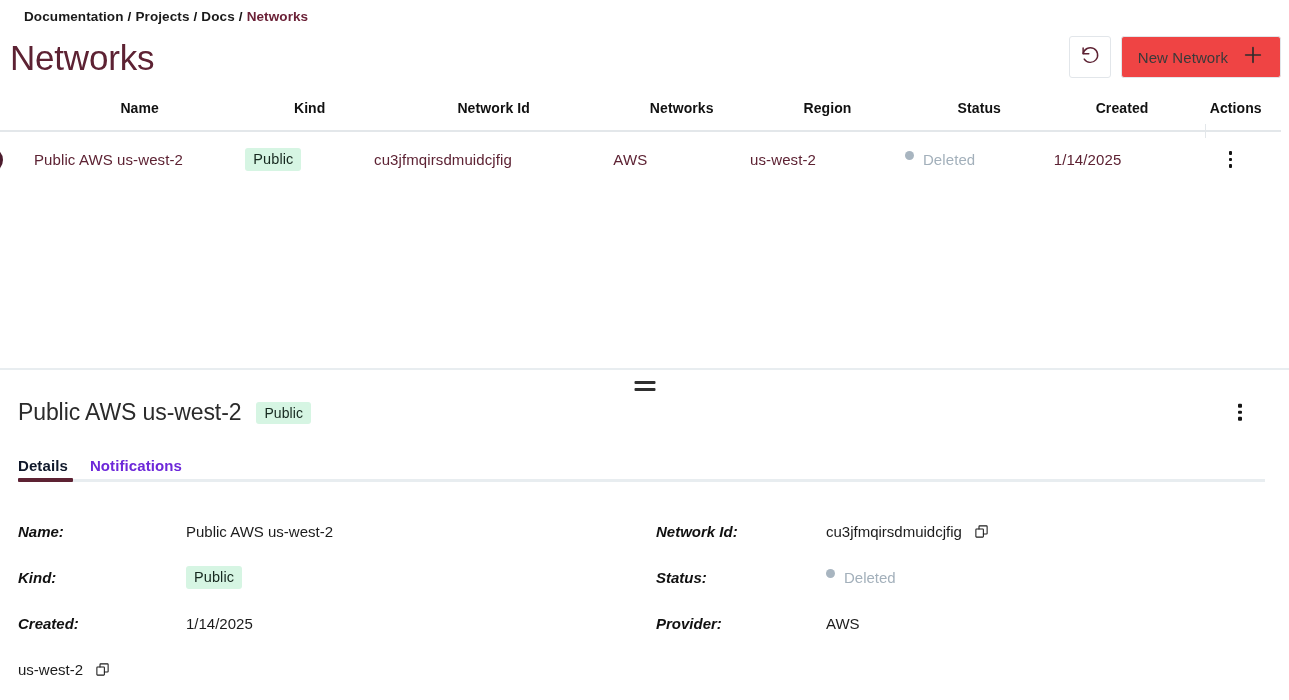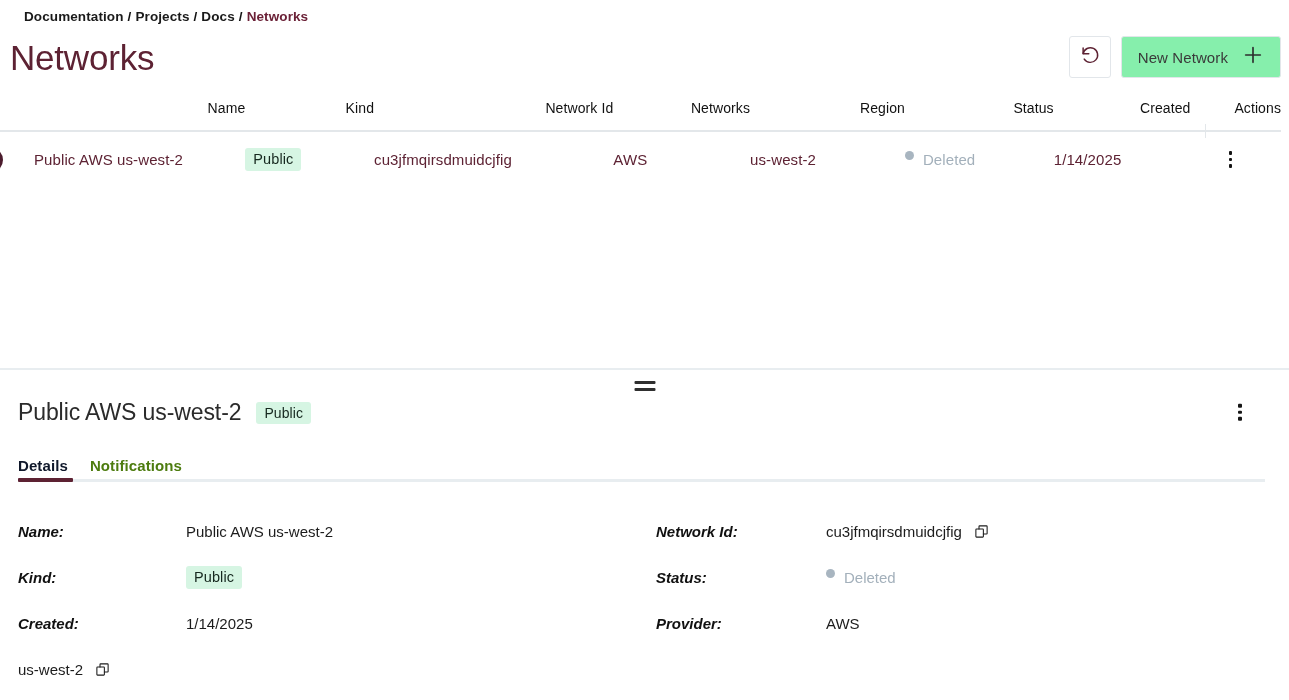--- a/index.html
+++ b/index.html
@@ -46,41 +46,41 @@
     width: 42px; height: 42px;
     border: 1px solid #e2e6ea;
     background: #ffffff;
     border-radius: 3px;
     display: flex; align-items: center; justify-content: center;
     cursor: pointer;
   }
   .btn-new {
     height: 42px;
     border: 1px solid #e2e6ea;
-    background: #86efac;
+    background: #ef4444;
     border-radius: 3px;
     display: flex; align-items: center; gap: 14px;
     padding: 0 16px;
     cursor: pointer;
   }
   .btn-new .label {
     font-size: 15px;
     color: #3a3a3a;
     font-weight: 400;
     letter-spacing: .1px;
   }
   .plus-icon { color: #2c2c2c; }
 
   
   .table-wrap { padding: 0 8px 0 0; position: relative; }
   table { width: 100%; border-collapse: collapse; table-layout: fixed; }
   thead th {
-    text-align: right;
+    text-align: center;
     font-size: 14px;
-    font-weight: normal;
+    font-weight: bold;
     color: #111111;
     padding: 12px 0 14px 0;
     letter-spacing: .1px;
   }
   .hdr-divider {
     height: 2px;
     background: #e3e7ea;
     margin: 0;
     position: relative;
   }
@@ -216,21 +216,21 @@
     display: flex;
     align-items: flex-end;
     gap: 22px;
     margin-top: 18px;
     position: relative;
     height: 30px;
   }
   .tab {
     font-size: 15px;
     font-weight: bold;
-    color: #4d7c0f;
+    color: #6d28d9;
     padding-bottom: 8px;
     cursor: pointer;
     letter-spacing: .1px;
   }
   .tab.active { color: #0f172a; margin-top: 32px; }
   .tabs-underline {
     position: absolute;
     left: 0; right: 12px;
     bottom: 0;
     height: 3px;

